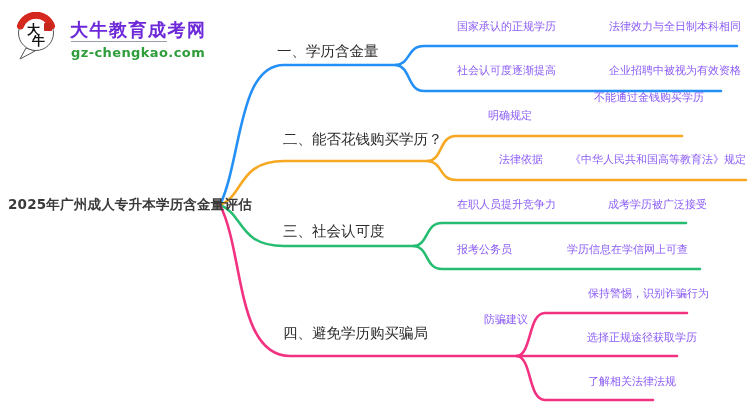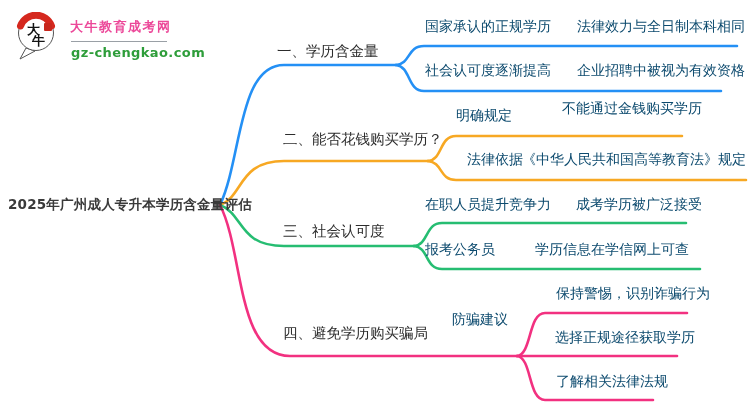--- a/index.html
+++ b/index.html
@@ -11,37 +11,37 @@
   .txt{
     position:absolute;white-space:nowrap;z-index:2;
     color:#2f2f2f;transform:translateY(-50%);line-height:1;
   }
   .root{left:8px;top:205px;font-size:13.5px;font-weight:600;color:#3a3a3a;letter-spacing:.2px;}
   .blabel{font-size:14.5px;color:#2c2c2c;}
   .b1{left:277px;top:51px;}
   .b2{left:283px;top:139px;}
   .b3{left:283px;top:231px;}
   .b4{left:283px;top:333px;}
-  .node{font-size:14px;color:#0c4a6e;}
+  .node{font-size:11px;color:#8b5cf6;margin-left:32px;}
   .k1a{left:425px;top:26px;} .v1a{left:577px;top:26px;}
   .k1b{left:425px;top:70px;} .v1b{left:577px;top:70px;}
-  .k2a{left:456px;top:115px;} .v2a{left:562px;top:108px;}
+  .k2a{left:456px;top:115px;} .v2a{left:562px;top:97px;}
   .k2b{left:467px;top:159px;} .v2b{right:4px;left:auto;top:159px;}
   .k3a{left:425px;top:204px;} .v3a{left:576px;top:204px;}
   .k3b{left:425px;top:249px;} .v3b{left:535px;top:249px;}
   .k4 {left:452px;top:319px;}
   .l4a{left:556px;top:293px;}
   .l4b{left:555px;top:337px;}
   .l4c{left:556px;top:381px;}
   
   .logo{position:absolute;left:14px;top:10px;width:190px;height:50px;z-index:3;cursor:pointer;}
   .logo-icon{position:absolute;left:0;top:2px;width:46px;height:48px;}
   .logo-title{
-    position:absolute;left:56px;top:8px;font-size:13px;font-weight:bold;
-    color:#ec4899;letter-spacing:1.5px;white-space:nowrap;
+    position:absolute;left:56px;top:8px;font-size:18px;font-weight:bold;
+    color:#6d28d9;letter-spacing:1.5px;white-space:nowrap;
   }
   .logo-sep{position:absolute;left:57px;top:31px;width:96px;height:1px;background:#9aa0a6;}
   .logo-domain{
     position:absolute;left:57px;top:35px;font-size:13px;font-weight:bold;
     color:#2e9d3a;letter-spacing:.4px;white-space:nowrap;
   }
 </style>
 </head>
 <body>
 

